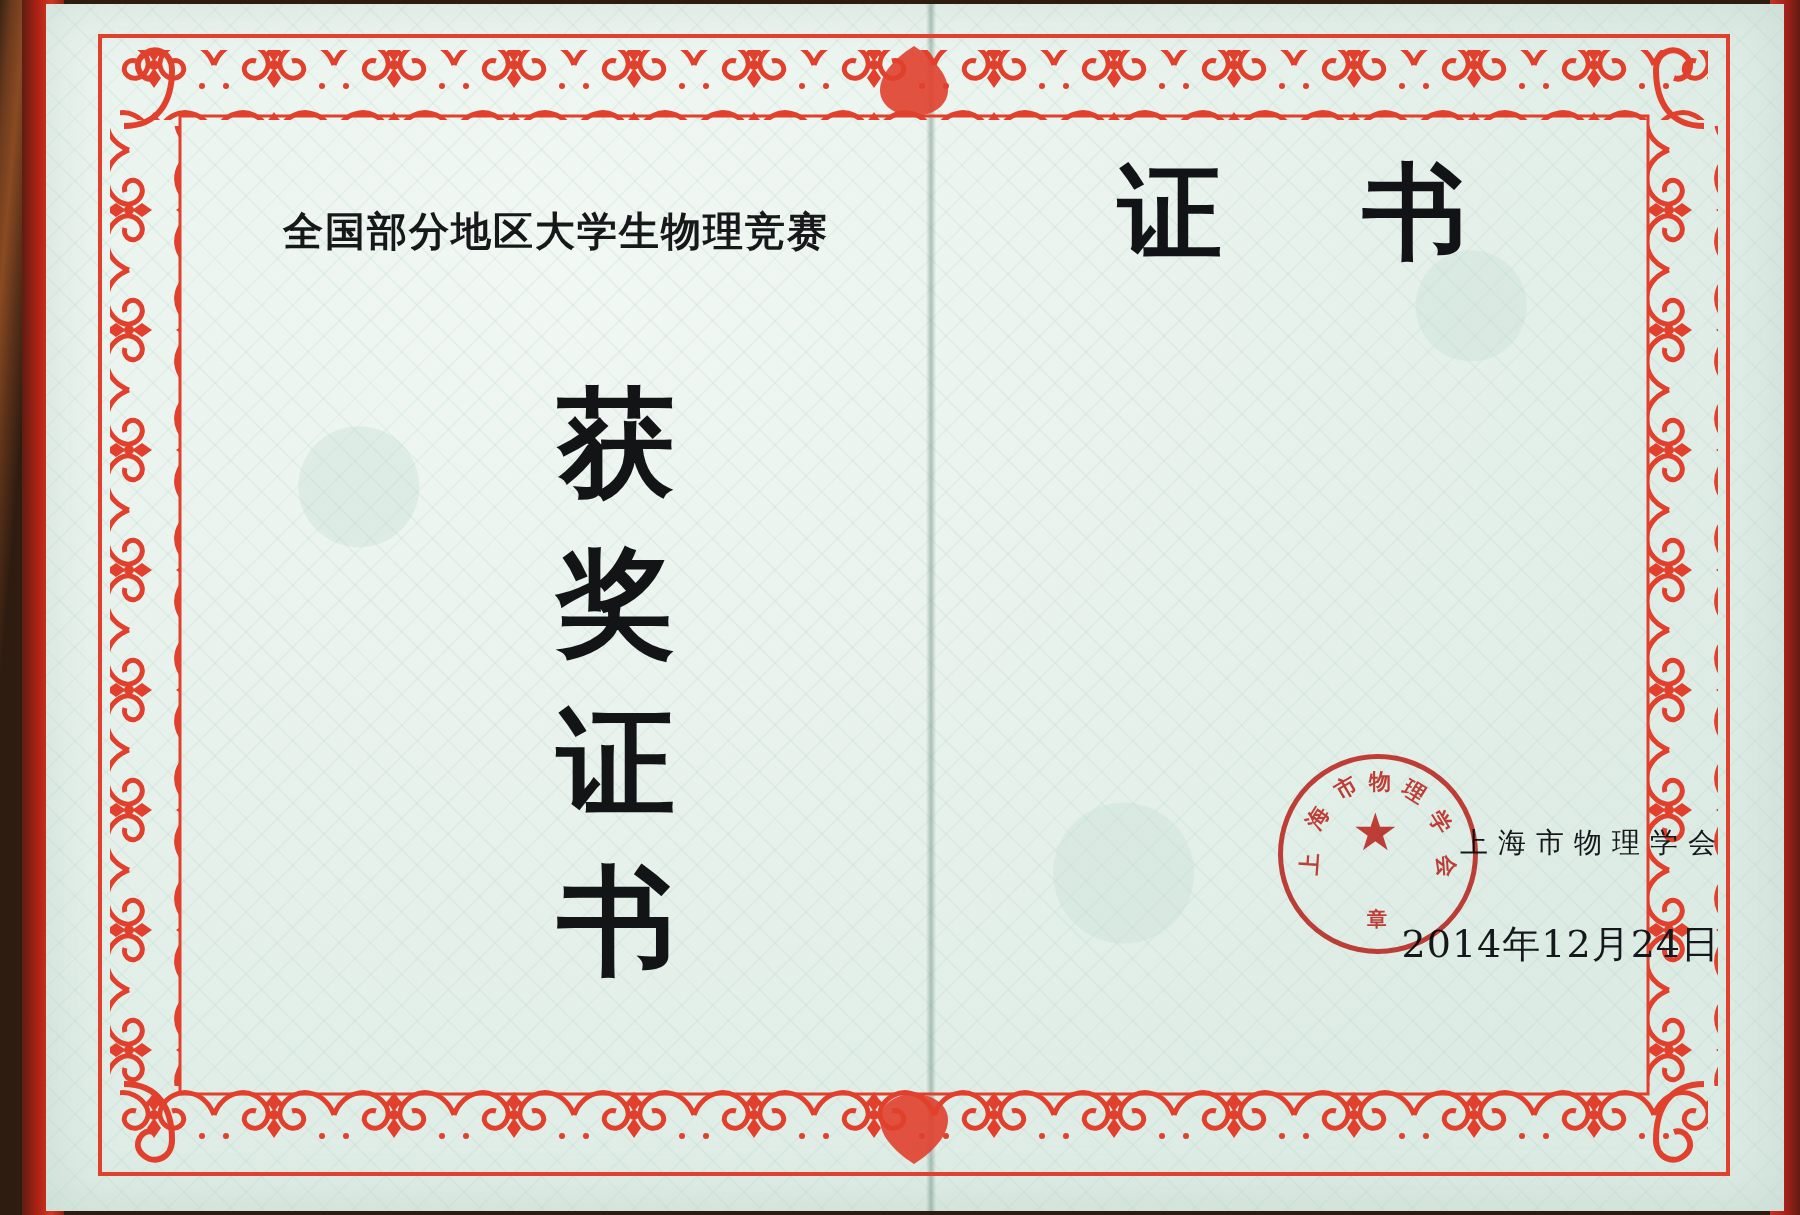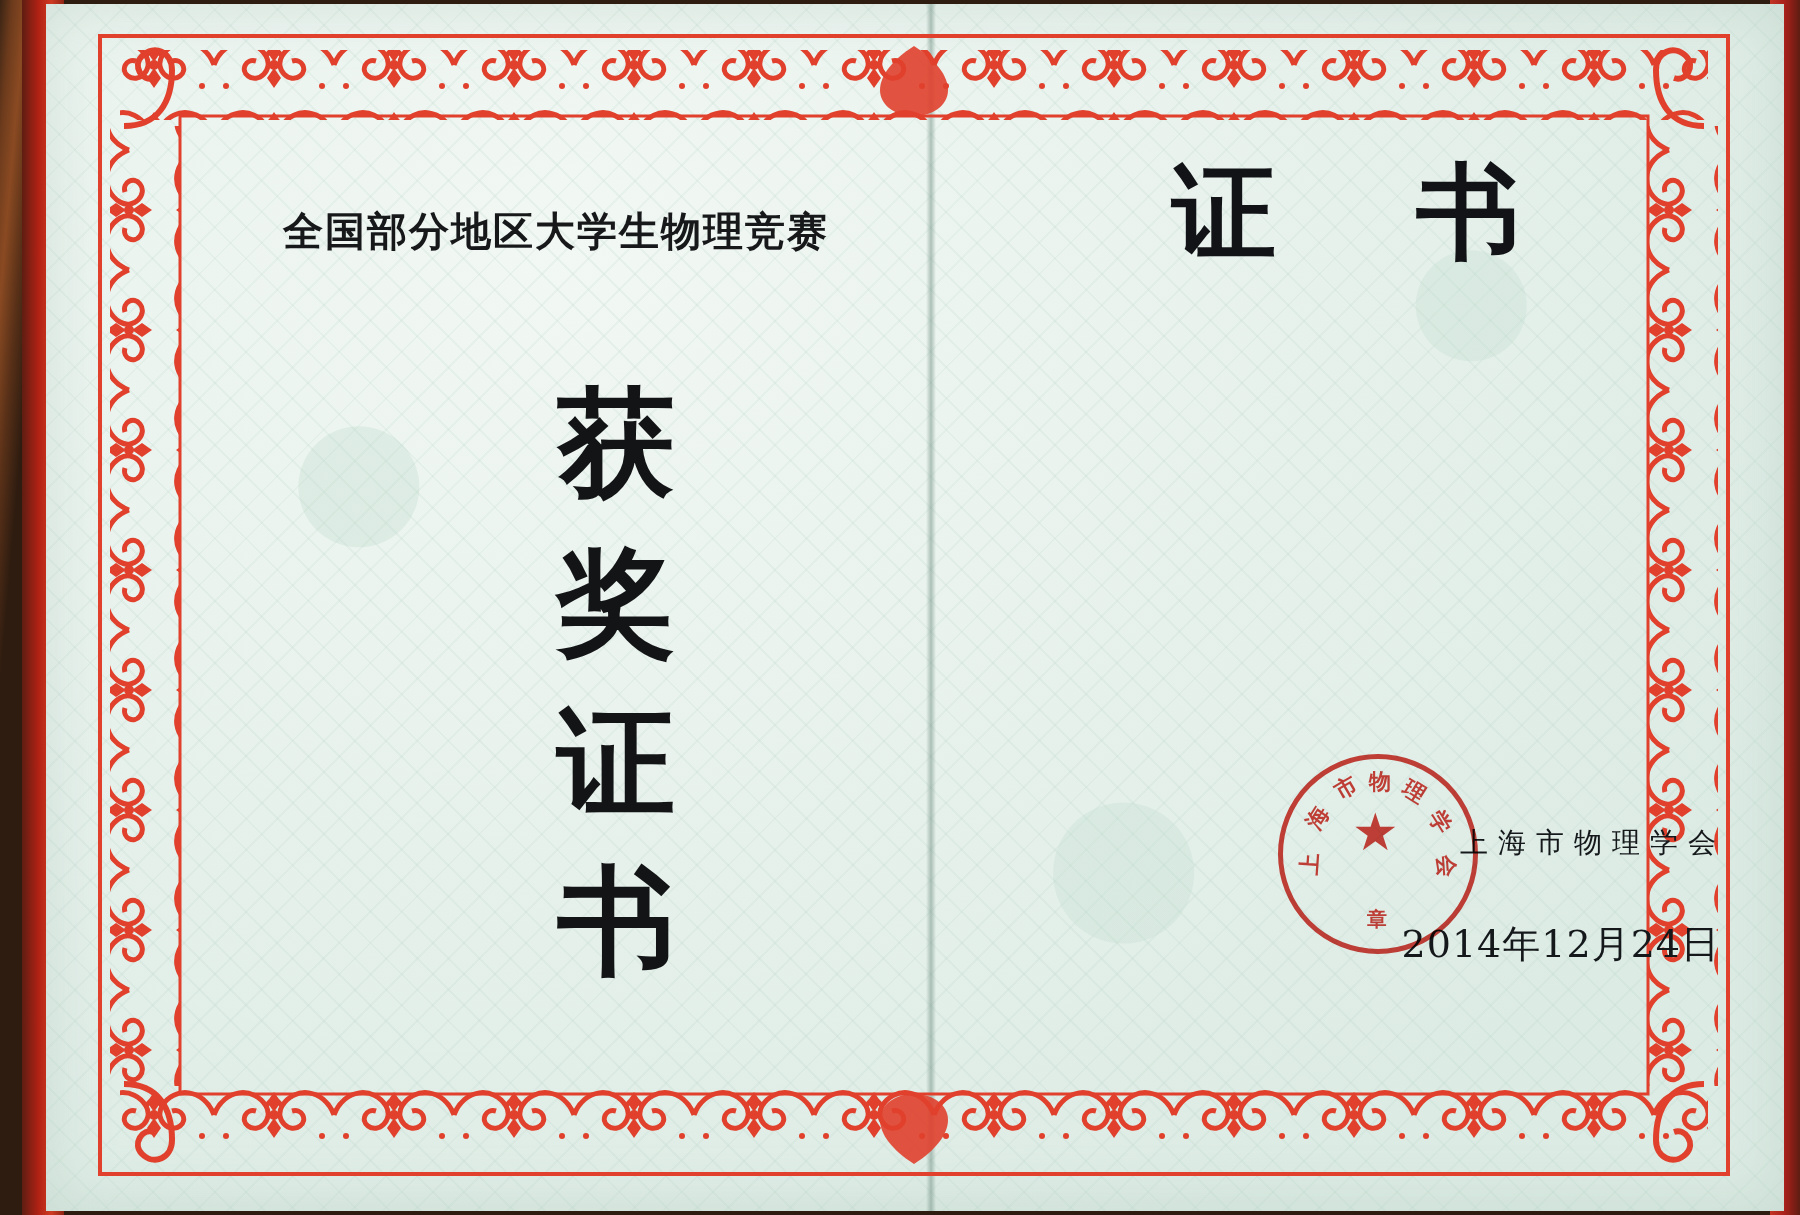--- a/index.html
+++ b/index.html
@@ -108,21 +108,21 @@
   
   .right-page {
     position: absolute;
     left: 900px; top: 60px;
     width: 790px; height: 1090px;
   }
   .cert-title {
     position: absolute;
     left: 120px; top: 80px;
     width: 560px;
-    text-align: center;
+    text-align: left;
     font-family: "DejaVu Sans", sans-serif;
     font-weight: bold;
     font-size: 104px;
     letter-spacing: 52px;
     text-indent: 52px;
     color: #121316;
     white-space: nowrap;
   }
   .body-lines {
     position: absolute;

